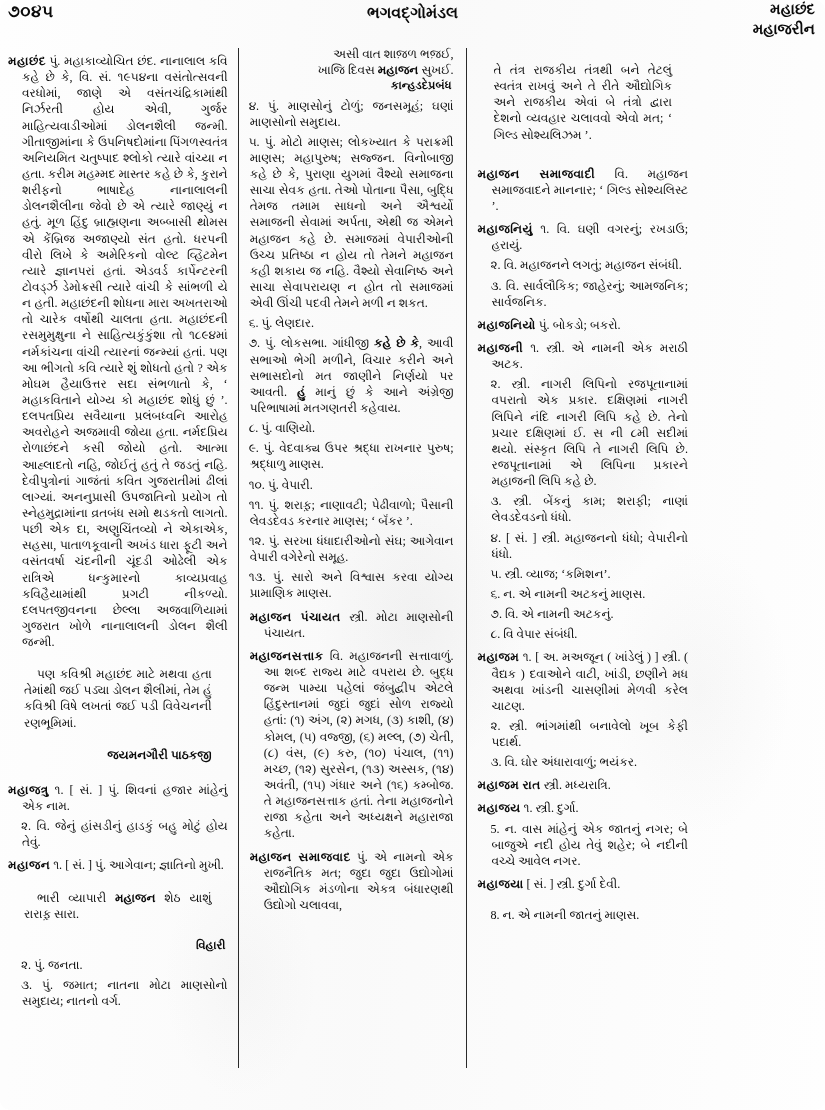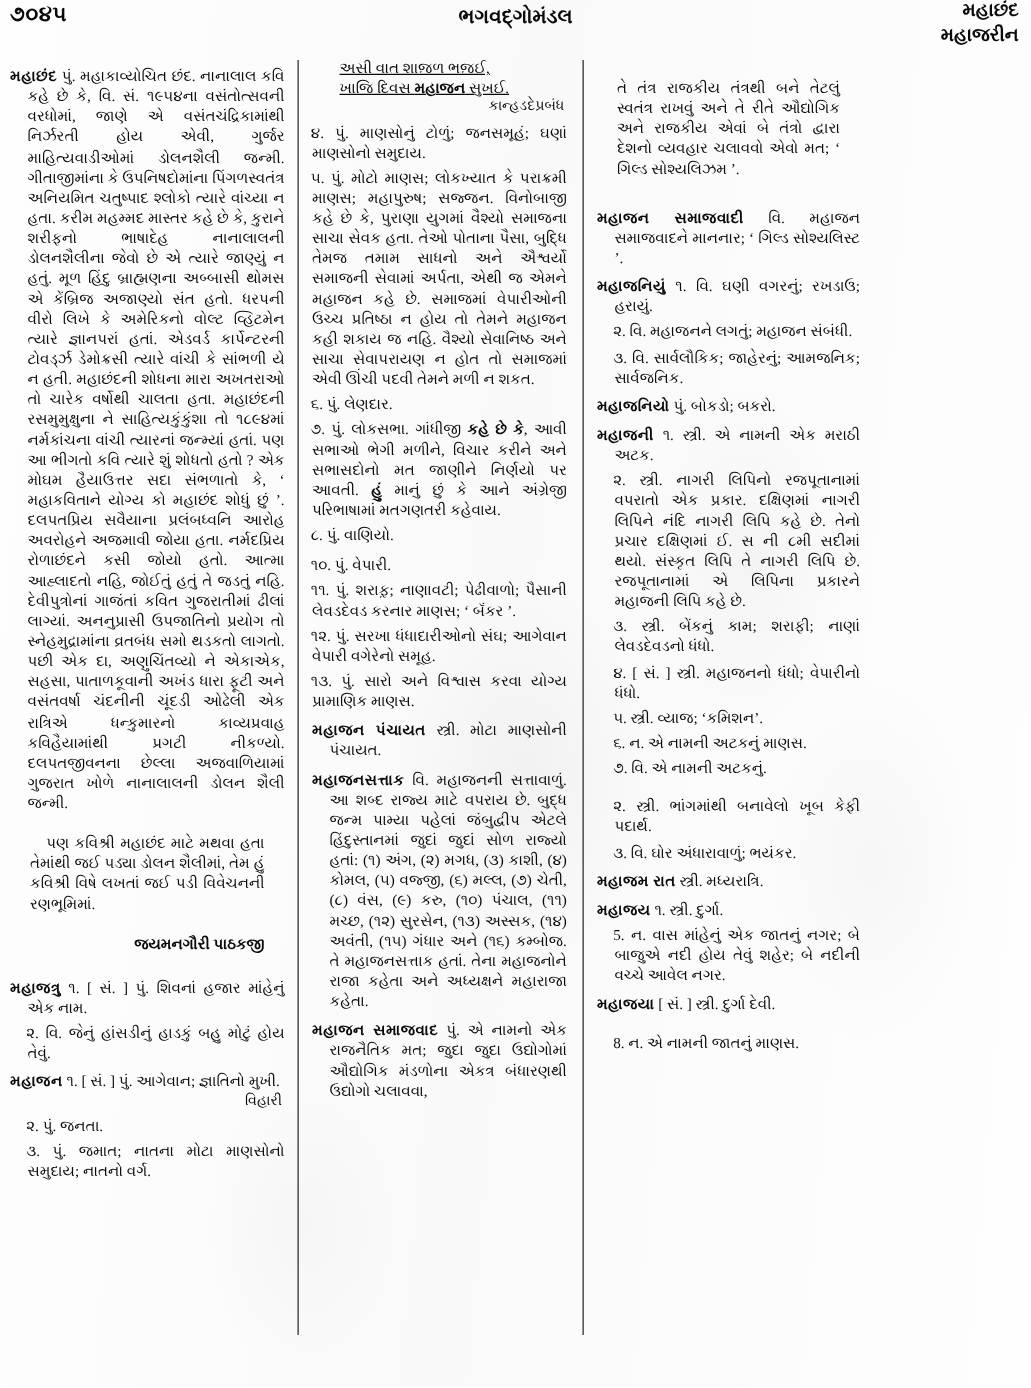--- a/index.html
+++ b/index.html
@@ -121,29 +121,28 @@
     text-indent: -14px;
   }
   .hw {
     font-weight: bold;
     letter-spacing: 0.4px;
   }
   .gloss-bold { font-weight: bold; }
 
   p.verse {
     margin: 0;
-    text-align: left;
+    text-align: right;
     padding-left: 22px;
-    text-decoration: underline;
   }
 
   p.cite {
     margin: 0;
     text-align: right;
-    font-weight: normal;
+    font-weight: bold;
     font-size: 11.4px;
     padding-right: 2px;
   }
   p.attrib {
     margin: 12px;
     text-align: right;
     font-weight: bold;
     padding-right: 4px;
   }
 
@@ -169,20 +168,21 @@
         <div class="gap"></div>
         <p class="entry"><span class="hw">મહાછંદ</span><span> પું. મહાકાવ્યોચિત છંદ. નાનાલાલ કવિ કહે છે કે, વિ. સં. ૧૯૫૪ના વસંતોત્સવની વરધોમાં, જાણે એ વસંતચંદ્રિકામાંથી નિર્ઝરતી હોય એવી, ગુર્જર માહિત્યવાડીઓમાં ડોલનશૈલી જન્મી. ગીતાજીમાંના કે ઉપનિષદોમાંના પિંગળસ્વતંત્ર અનિયમિત ચતુષ્પાદ શ્લોકો ત્યારે વાંચ્યા ન હતા. કરીમ મહમ્મદ માસ્તર કહે છે કે, કુરાને શરીફનો ભાષાદેહ નાનાલાલની ડોલનશૈલીના જેવો છે એ ત્યારે જાણ્યું ન હતું. મૂળ હિંદુ બ્રાહ્મણના અબ્બાસી થોમસ એ કેંબ્રિજ અજાણ્યો સંત હતો. ધરપની વીરો લિખે કે અમેરિકનો વોલ્ટ વ્હિટમેન ત્યારે જ્ઞાનપરાં હતાં. એડવર્ડ કાર્પેન્ટરની ટોવર્ડ્ઝ ડેમોક્રસી ત્યારે વાંચી કે સાંભળી યે ન હતી. મહાછંદની શોધના મારા અખતરાઓ તો ચારેક વર્ષોથી ચાલતા હતા. મહાછંદની રસમુમુક્ષુના ને સાહિત્યકુંકુંશા તો ૧૮૯૪માં નર્મકાંચના વાંચી ત્યારનાં જન્મ્યાં હતાં. પણ આ ભીગતો કવિ ત્યારે શું શોધતો હતો ? એક મોઘમ હૈયાઉત્તર સદા સંભળાતો કે, ‘ મહાકવિતાને યોગ્ય કો મહાછંદ શોધું છું ’. દલપતપ્રિય સવૈયાના પ્રલંબધ્વનિ આરોહ અવરોહને અજમાવી જોયા હતા. નર્મદપ્રિય રોળાછંદને કસી જોયો હતો. આત્મા આહ્લાદતો નહિ, જોઈતું હતું તે જડતું નહિ. દેવીપુત્રોનાં ગાજંતાં કવિત ગુજરાતીમાં ઢીલાં લાગ્યાં. અનનુપ્રાસી ઉપજાતિનો પ્રયોગ તો સ્નેહમુદ્રામાંના વ્રતબંધ સમો થડકતો લાગતો. પછી એક દા, અણુચિંતવ્યો ને એકાએક, સહસા, પાતાળકૂવાની અખંડ ધારા ફૂટી અને વસંતવર્ષા ચંદનીની ચૂંદડી ઓઢેલી એક રાત્રિએ ધન્કુમારનો કાવ્યપ્રવાહ કવિહૈયામાંથી પ્રગટી નીકળ્યો. દલપતજીવનના છેલ્લા અજવાળિયામાં ગુજરાત ખોળે નાનાલાલની ડોલન શૈલી જન્મી.</span></p>
         <p class="body indent">પણ કવિશ્રી મહાછંદ માટે મથવા હતા તેમાંથી જઈ પડ્યા ડોલન શૈલીમાં, તેમ હું કવિશ્રી વિષે લખતાં જઈ પડી વિવેચનની રણભૂમિમાં.</p>
         <p class="attrib">જયમનગૌરી પાઠકજી</p>
         <div class="gap"></div>
         <p class="entry"><span class="hw">મહાજત્રુ</span><span> ૧. [ સં. ] પું. શિવનાં હજાર માંહેનું એક નામ.</span></p>
         <div class="gap-sm"></div>
         <p class="sense">૨. વિ. જેનું હાંસડીનું હાડકું બહુ મોટું હોય તેવું.</p>
         <div class="gap"></div>
         <p class="entry"><span class="hw">મહાજન</span><span> ૧. [ સં. ] પું. આગેવાન; જ્ઞાતિનો મુખી.</span></p>
+        <p class="body indent">ભારી વ્યાપારી <span class="gloss-bold">મહાજન</span> શેઠ યાશું રારાફ઼ સારા.</p>
         <p class="cite">વિહારી</p>
         <div class="gap-sm"></div>
         <p class="sense">૨. પું. જનતા.</p>
         <div class="gap-sm"></div>
         <p class="sense">૩. પું. જમાત; નાતના મોટા માણસોનો સમુદાય; નાતનો વર્ગ.</p>
       </div>
     <div class="col-rule"></div>
     <div class="col col-2">
         <p class="verse">અસી  વાત  શાજ઼ળ  ભજ઼ઈ,</p>
         <p class="verse">ખાજિ દિવસ <span class="gloss-bold">મહાજન</span> સુખઈ.</p>
@@ -191,20 +191,21 @@
         <p class="sense flush">૪. પું. માણસોનું ટોળું; જનસમૂહં; ઘણાં માણસોનો સમુદાય.</p>
         <div class="gap-sm"></div>
         <p class="sense flush">૫. પું. મોટો માણસ; લોકખ્યાત કે પરાક્રમી માણસ; મહાપુરુષ; સજ્જન. વિનોબાજી કહે છે કે, પુરાણા યુગમાં વૈશ્યો સમાજના સાચા સેવક હતા. તેઓ પોતાના પૈસા, બુદ્ધિ તેમજ તમામ સાધનો અને ઐશ્વર્યો સમાજની સેવામાં અર્પતા, એથી જ એમને મહાજન કહે છે. સમાજમાં વેપારીઓની ઉચ્ચ પ્રતિષ્ઠા ન હોય તો તેમને મહાજન કહી શકાય જ નહિ. વૈશ્યો સેવાનિષ્ઠ અને સાચા સેવાપરાયણ ન હોત તો સમાજમાં એવી ઊંચી પદવી તેમને મળી ન શકત.</p>
         <div class="gap-sm"></div>
         <p class="sense flush">૬. પું. લેણદાર.</p>
         <div class="gap-sm"></div>
         <p class="sense flush">૭. પું. લોકસભા. ગાંધીજી <span class="gloss-bold">કહે છે કે</span>, આવી સભાઓ ભેગી મળીને, વિચાર કરીને અને સભાસદોનો મત જાણીને નિર્ણયો પર આવતી. <span class="gloss-bold">હું</span> માનું છું કે આને અંગ્રેજી પરિભાષામાં મતગણતરી કહેવાય.</p>
         <div class="gap-sm"></div>
         <p class="sense flush">૮. પું. વાણિયો.</p>
         <div class="gap-sm"></div>
+        <p class="sense flush">૯. પું. વેદવાક્ય ઉપર શ્રદ્ધા રાખનાર પુરુષ; શ્રદ્ધાળુ માણસ.</p>
         <div class="gap-sm"></div>
         <p class="sense flush">૧૦. પું. વેપારી.</p>
         <div class="gap-sm"></div>
         <p class="sense flush">૧૧. પું. શરાફ઼; નાણાવટી; પેઢીવાળો; પૈસાની લેવડદેવડ કરનાર માણસ; ‘ બૅંકર ’.</p>
         <div class="gap-sm"></div>
         <p class="sense flush">૧૨. પું. સરખા ધંધાદારીઓનો સંઘ; આગેવાન વેપારી વગેરેનો સમૂહ.</p>
         <div class="gap-sm"></div>
         <p class="sense flush">૧૩. પું. સારો અને વિશ્વાસ કરવા યોગ્ય પ્રામાણિક માણસ.</p>
         <div class="gap"></div>
         <p class="entry"><span class="hw">મહાજન પંચાયત</span><span> સ્ત્રી. મોટા માણસોની પંચાયત.</span></p>
@@ -234,21 +235,23 @@
         <p class="sense">૩. સ્ત્રી. બેંકનું કામ; શરાફી; નાણાં લેવડદેવડનો ધંધો.</p>
         <div class="gap-sm"></div>
         <p class="sense">૪. [ સં. ] સ્ત્રી. મહાજનનો ધંધો; વેપારીનો ધંધો.</p>
         <div class="gap-sm"></div>
         <p class="sense">૫. સ્ત્રી. વ્યાજ; ‘કમિશન’.</p>
         <div class="gap-sm"></div>
         <p class="sense">૬. ન. એ નામની અટકનું માણસ.</p>
         <div class="gap-sm"></div>
         <p class="sense">૭. વિ. એ નામની અટકનું.</p>
         <div class="gap-sm"></div>
-        <div class="gap"></div>
+        <p class="sense">૮. વિ વેપાર સંબંધી.</p>
+        <div class="gap"></div>
+        <p class="entry"><span class="hw">મહાજમ</span><span> ૧. [ અ. મઅજૂન ( ખાંડેલું ) ] સ્ત્રી. ( વૈદ્યક ) દવાઓને વાટી, ખાંડી, છણીને મધ અથવા ખાંડની ચાસણીમાં મેળવી કરેલ ચાટણ.</span></p>
         <div class="gap-sm"></div>
         <p class="sense">૨. સ્ત્રી. ભાંગમાંથી બનાવેલો ખૂબ કેફી પદાર્થ.</p>
         <div class="gap-sm"></div>
         <p class="sense">૩. વિ. ઘોર અંધારાવાળું; ભયંકર.</p>
         <div class="gap"></div>
         <p class="entry"><span class="hw">મહાજમ રાત</span><span> સ્ત્રી. મધ્યરાત્રિ.</span></p>
         <div class="gap"></div>
         <p class="entry"><span class="hw">મહાજય</span><span> ૧. સ્ત્રી. દુર્ગા.</span></p>
         <div class="gap-sm"></div>
         <p class="sense">5. ન. વાસ માંહેનું એક જાતનું નગર; બે બાજુએ નદી હોય તેવું શહેર; બે નદીની વચ્ચે આવેલ નગર.</p>

